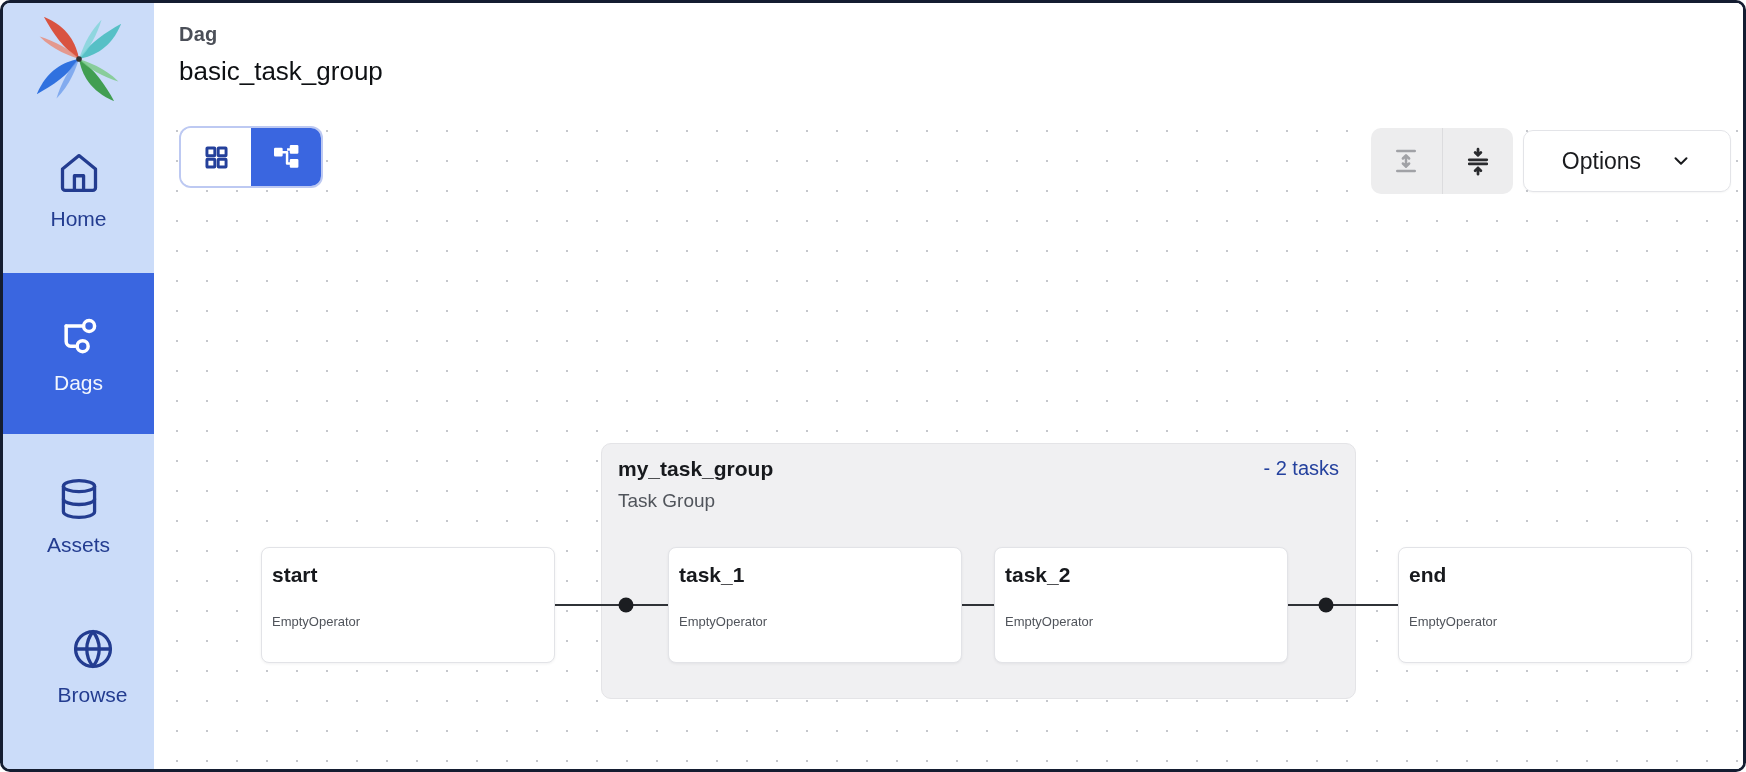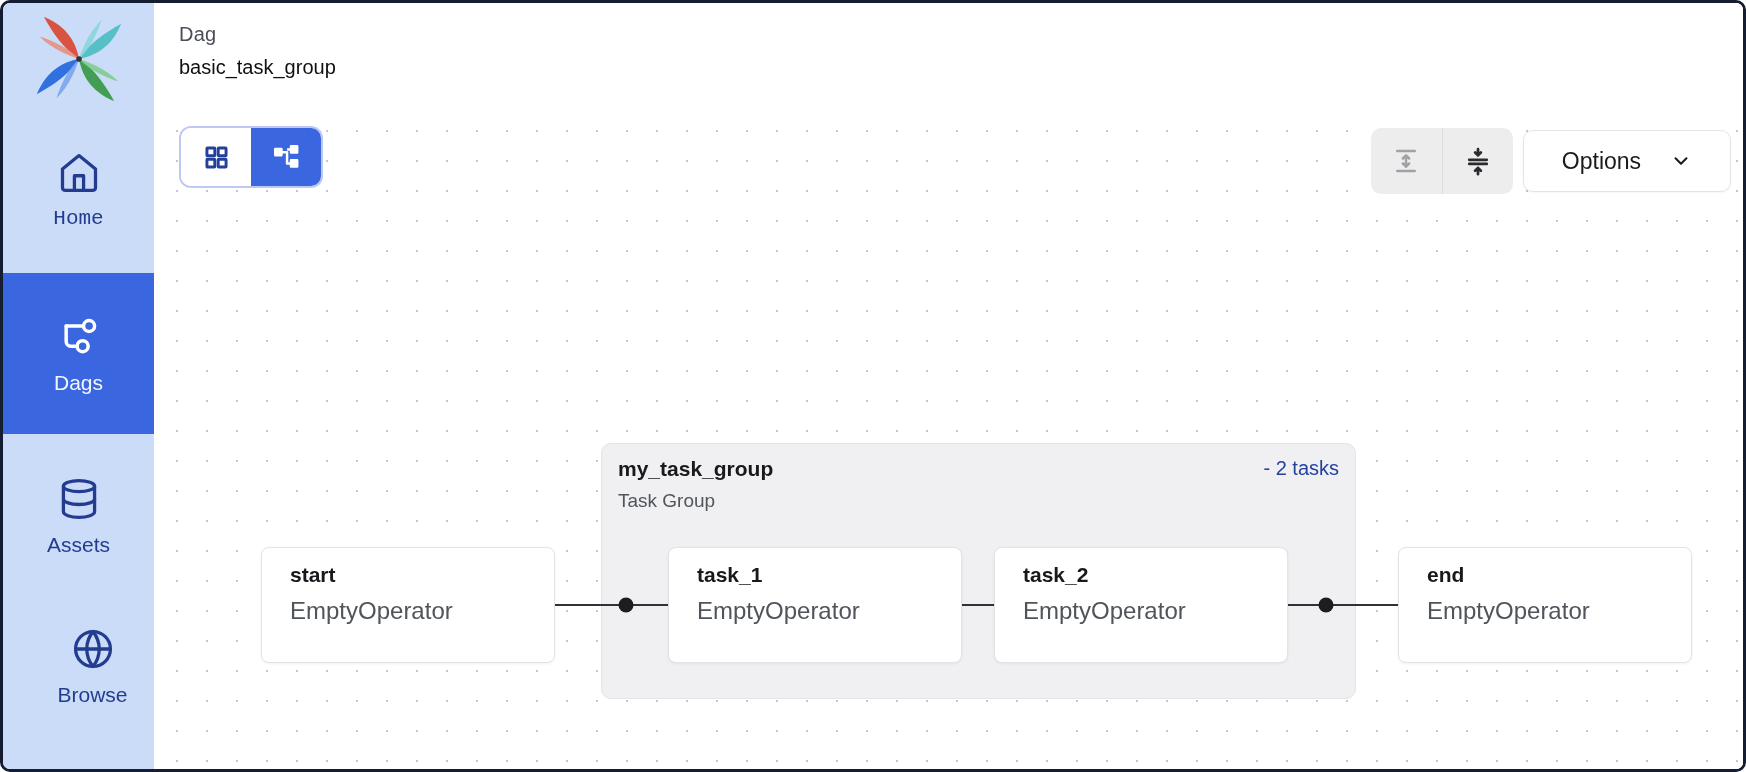--- a/index.html
+++ b/index.html
@@ -35,30 +35,30 @@
     display: flex; flex-direction: column;
     align-items: center; justify-content: center;
     gap: 13px;
     color: #233c90;
     cursor: pointer;
   }
   .nav-item .nav-label { font-size: 21px; line-height: 1; }
   .nav-item svg { width: 44px; height: 44px; stroke: #233c90; }
   .nav-item.active { background: #3a66e0; color: #f2f6fd; }
   .nav-item.active svg { stroke: #ffffff; }
-  .nav-home   { top: 108px; height: 158px; font-family: Liberation Mono, monospace; }
+  .nav-home   { top: 108px; height: 158px; }
   .nav-dags   { top: 270px; height: 161px; }
   .nav-assets { top: 438px; height: 150px; }
   .nav-browse { top: 588px; height: 150px; padding-left: 28px; }
 
   
   .main { flex: 1; position: relative; background: #ffffff; }
   .page-header { position: absolute; top: 0; left: 0; right: 0; height: 100px; padding: 20px 0 0 25px; background: #ffffff; z-index: 5; }
-  .eyebrow { font-size: 20px; font-weight: 400; color: #4b4f58; letter-spacing: .2px; }
-  .page-title { font-size: 20px; color: #0e1013; margin-top: 10px; }
+  .eyebrow { font-size: 20px; font-weight: 700; color: #4b4f58; letter-spacing: .2px; }
+  .page-title { font-size: 26px; color: #0e1013; margin-top: 10px; }
 
   
   .canvas {
     position: absolute; left: 0; right: 0; top: 100px; bottom: 0;
     background-color: #ffffff;
     background-image: radial-gradient(circle, #c5c7cc 1.3px, transparent 1.5px);
     background-size: 30px 30px;
     background-position: 8px 13px;
   }
   .edges-layer { position: absolute; inset: 0; width: 100%; height: 100%; pointer-events: none; }
@@ -121,26 +121,26 @@
     font-family: Liberation Sans, sans-serif;
   }
 
   
   .task-node {
     position: absolute; top: 444px;
     width: 294px; height: 116px;
     background: #ffffff;
     border: 1px solid #e2e3e7;
     border-radius: 8px;
-    padding: 15px 28px;
+    padding: 15px 10px;
     box-shadow: 0 1px 3px rgba(20,20,30,.06);
     cursor: pointer;
   }
   .node-title { font-size: 21px; font-weight: 700; color: #17191d; }
-  .node-subtitle { font-size: 24px; color: #50545b; margin-top: 10px; }
+  .node-subtitle { font-size: 13px; color: #50545b; margin-top: 27px; }
   .node-start  { left: 107px; }
   .node-task1  { left: 514px; }
   .node-task2  { left: 840px; }
   .node-end    { left: 1244px; }
 </style>
 </head>
 <body>
 
 <div class="window">
 

